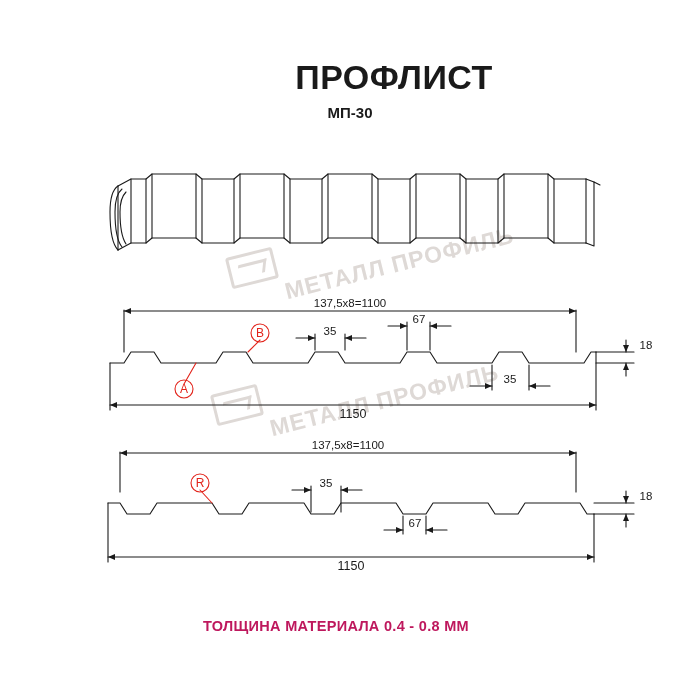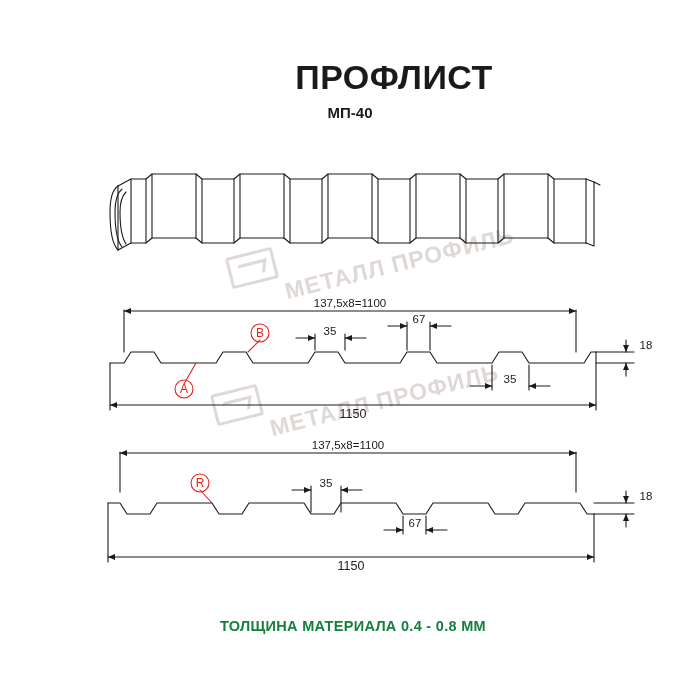--- a/index.html
+++ b/index.html
@@ -37,28 +37,28 @@
     left: 0;
     top: 104px;
     width: 700px;
     text-align: center;
     font-size: 15px;
     font-weight: bold;
     color: #1a1a1a;
   }
   .footnote {
     position: absolute;
-    left: 17px;
+    left: 0;
     top: 618px;
     width: 672px;
     text-align: center;
     font-size: 14.5px;
     font-weight: bold;
     letter-spacing: 0.3px;
-    color: #15803d;
+    color: #be185d;
   }
   .svg-layer {
     position: absolute;
     left: 0;
     top: 0;
   }
   .wm {
     position: absolute;
     font-family: "Liberation Sans", sans-serif;
     font-weight: bold;
@@ -90,21 +90,21 @@
   }
   .wm-logo-1 { left: 228px; top: 252px; transform: rotate(-14deg); }
   .wm-logo-2 { left: 213px; top: 389px; transform: rotate(-14deg); }
 </style>
 </head>
 <body>
 
 <div class="page">
 
   <div class="title">ПРОФЛИСТ</div>
-  <div class="subtitle">МП-40</div>
+  <div class="subtitle">МП-30</div>
 
   <div class="wm-logo wm-logo-1"></div>
   <div class="wm wm-1" style="left:282px;">МЕТАЛЛ ПРОФИЛЬ</div>
   <div class="wm-logo wm-logo-2"></div>
   <div class="wm wm-2" style="left:267px;">МЕТАЛЛ ПРОФИЛЬ</div>
 
   <svg class="svg-layer" width="700" height="700" viewBox="0 0 700 700">
     <g fill="none" stroke="#1a1a1a" stroke-width="1.1" stroke-linejoin="round" stroke-linecap="round">
 
       <g>

